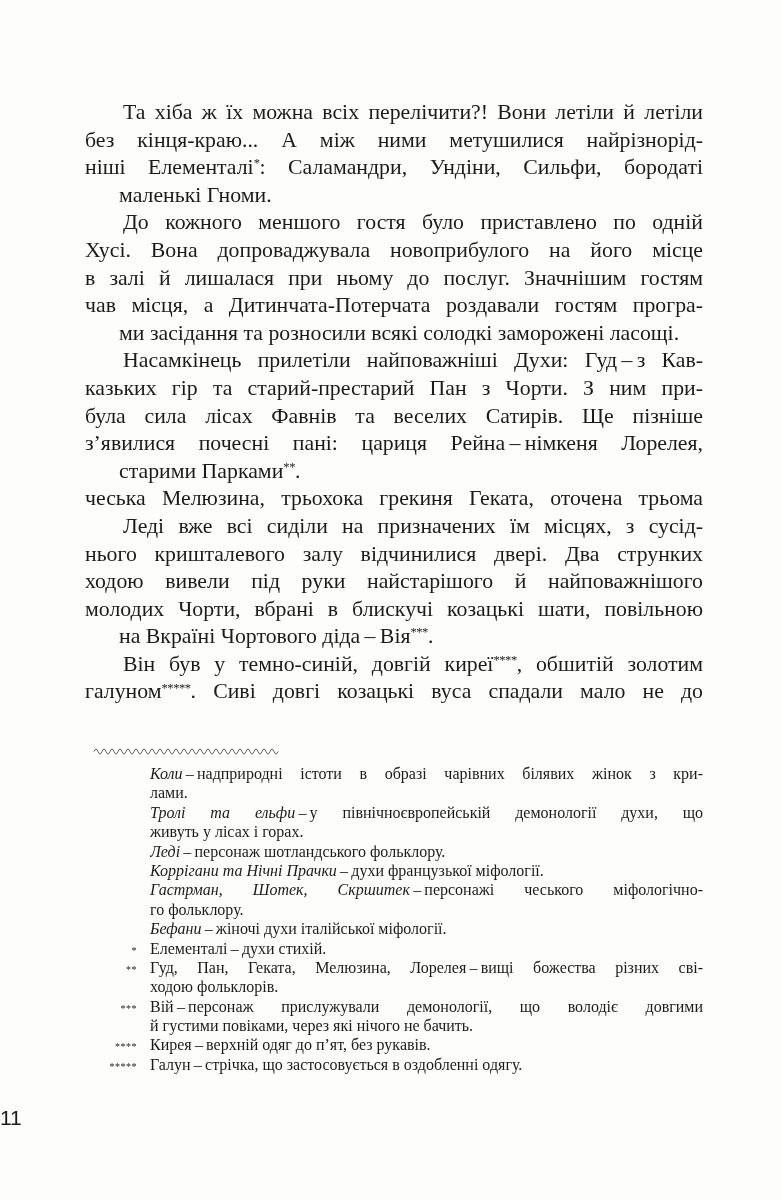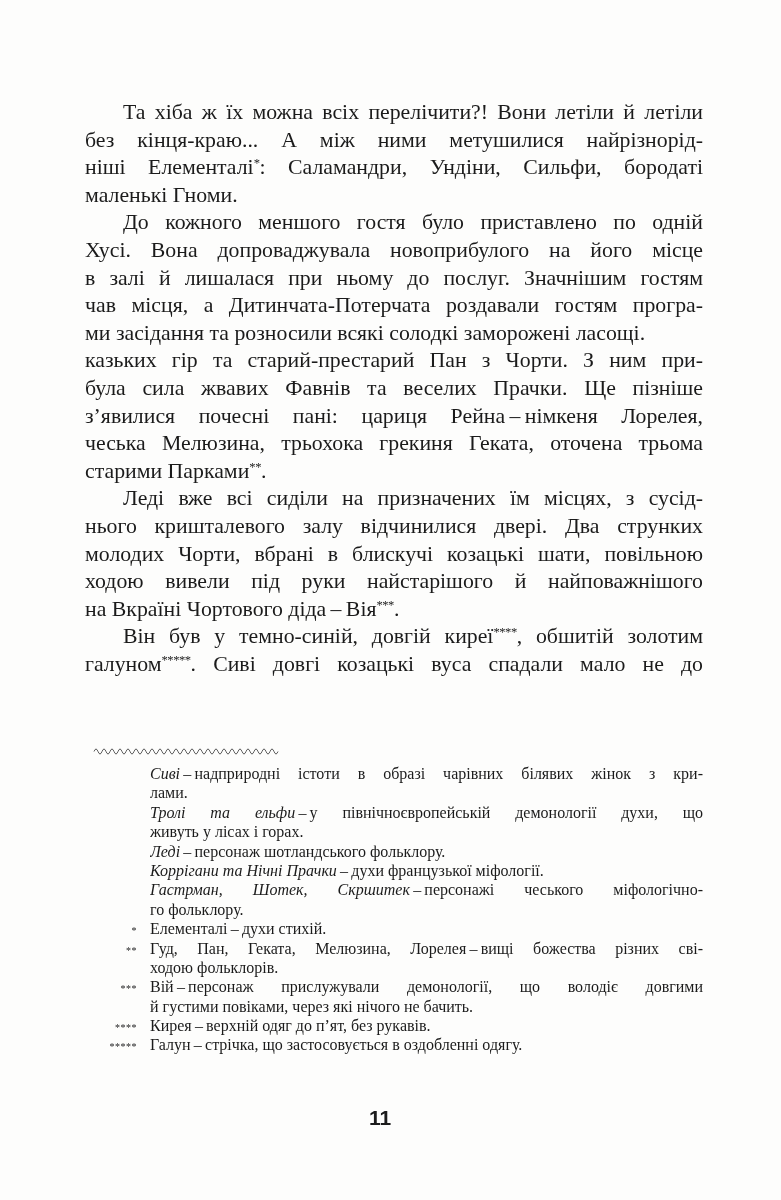--- a/index.html
+++ b/index.html
@@ -21,21 +21,21 @@
     left: 85px; top: 99px; width: 618px;
     font-size: 21.8px;
     line-height: 27.6px;
   }
   .tline {
     text-align: justify;
     text-align-last: justify;
     max-height: 27.6px;
     overflow: hidden;
   }
-  .tline.endline { text-align-last: left; }
+  .tline.endline { text-align-last: left; margin-left: 34px; }
   .tline.first { text-indent: 38px; }
   sup {
     font-size: 58%;
     vertical-align: baseline;
     position: relative;
     top: -0.55em;
     letter-spacing: -0.5px;
   }
   
   .footnote-separator {
@@ -62,23 +62,22 @@
     position: absolute;
     left: 0; top: 2px; width: 52px;
     text-align: right;
     font-size: 10px;
     letter-spacing: 0.5px;
   }
   
   .page-number {
     position: absolute;
     top: 1106px; left: 0; width: 760px;
-    text-align: center;
     font-family: "Liberation Sans", sans-serif;
-    font-weight: bold;
+    font-weight: normal;
     font-size: 21px;
   }
 </style>
 </head>
 <body style="background: rgb(253, 253, 252); color: rgb(27, 27, 27);">
 
 <div class="page">
   <div class="body-text">
       <div>
         <div class="tline first">Та хіба ж їх можна всіх перелічити?! Вони летіли й летіли</div>
@@ -87,59 +86,63 @@
         <div class="tline endline">маленькі Гноми.</div>
       </div>
       <div>
         <div class="tline first">До кожного меншого гостя було приставлено по одній</div>
         <div class="tline">Хусі. Вона допроваджувала новоприбулого на його місце</div>
         <div class="tline">в залі й лишалася при ньому до послуг. Значнішим гостям</div>
         <div class="tline">чав місця, а Дитинчата-Потерчата роздавали гостям програ-</div>
         <div class="tline endline">ми засідання та розносили всякі солодкі заморожені ласощі.</div>
       </div>
       <div>
+        <div class="tline first">Насамкінець прилетіли найповажніші Духи: Гуд – з Кав-</div>
         <div class="tline">казьких гір та старий-престарий Пан з Чорти. З ним при-</div>
-        <div class="tline">була сила жвавих Фавнів та веселих Прачки. Ще пізніше</div>
+        <div class="tline">була сила лісах Фавнів та веселих Сатирів. Ще пізніше</div>
         <div class="tline">з’явилися почесні пані: цариця Рейна – німкеня Лорелея,</div>
+        <div class="tline endline">старими Парками<sup>**</sup>.</div>
         <div class="tline">чеська Мелюзина, трьохока грекиня Геката, оточена трьома</div>
-        <div class="tline endline">старими Парками<sup>**</sup>.</div>
       </div>
       <div>
         <div class="tline first">Леді вже всі сиділи на призначених їм місцях, з сусід-</div>
         <div class="tline">нього кришталевого залу відчинилися двері. Два струнких</div>
+        <div class="tline">ходою вивели під руки найстарішого й найповажнішого</div>
         <div class="tline">молодих Чорти, вбрані в блискучі козацькі шати, повільною</div>
-        <div class="tline">ходою вивели під руки найстарішого й найповажнішого</div>
         <div class="tline endline">на Вкраїні Чортового діда – Вія<sup>***</sup>.</div>
       </div>
       <div>
         <div class="tline first">Він був у темно-синій, довгій киреї<sup>****</sup>, обшитій золотим</div>
         <div class="tline">галуном<sup>*****</sup>. Сиві довгі козацькі вуса спадали мало не до</div>
       </div>
     </div>
   <svg class="footnote-separator" viewBox="0 0 188 9" xmlns="http://www.w3.org/2000/svg">
     <path fill="none" stroke-width="0.9" d="M1 4.5 q 2 -5 4 0 q 2 5 4 0 q 2 -5 4 0 q 2 5 4 0 q 2 -5 4 0 q 2 5 4 0 q 2 -5 4 0 q 2 5 4 0 q 2 -5 4 0 q 2 5 4 0 q 2 -5 4 0 q 2 5 4 0 q 2 -5 4 0 q 2 5 4 0 q 2 -5 4 0 q 2 5 4 0 q 2 -5 4 0 q 2 5 4 0 q 2 -5 4 0 q 2 5 4 0 q 2 -5 4 0 q 2 5 4 0 q 2 -5 4 0 q 2 5 4 0 q 2 -5 4 0 q 2 5 4 0 q 2 -5 4 0 q 2 5 4 0 q 2 -5 4 0 q 2 5 4 0 q 2 -5 4 0 q 2 5 4 0 q 2 -5 4 0 q 2 5 4 0 q 2 -5 4 0 q 2 5 4 0 q 2 -5 4 0 q 2 5 4 0 q 2 -5 4 0 q 2 5 4 0 q 2 -5 4 0 q 2 5 4 0 q 2 -5 4 0 q 2 5 4 0 q 2 -5 4 0 q 2 5 4 0" stroke="#4a4a4a"></path>
   </svg>
   <div class="footnotes">
       <div class="fn-item">
-        <div class="fn-line"><i>Сиві</i> – надприродні істоти в образі чарівних білявих жінок з кри-</div>
+        <div class="fn-line"><i>Коли</i> – надприродні істоти в образі чарівних білявих жінок з кри-</div>
         <div class="fn-line endline">лами.</div>
       </div>
       <div class="fn-item">
         <div class="fn-line"><i>Тролі та ельфи</i> – у північноєвропейській демонології духи, що</div>
         <div class="fn-line endline">живуть у лісах і горах.</div>
       </div>
       <div class="fn-item">
         <div class="fn-line endline"><i>Леді</i> – персонаж шотландського фольклору.</div>
       </div>
       <div class="fn-item">
         <div class="fn-line endline"><i>Коррігани та Нічні Прачки</i> – духи французької міфології.</div>
       </div>
       <div class="fn-item">
         <div class="fn-line"><i>Гастрман, Шотек, Скршитек</i> – персонажі чеського міфологічно-</div>
         <div class="fn-line endline">го фольклору.</div>
+      </div>
+      <div class="fn-item">
+        <div class="fn-line endline"><i>Бефани</i> – жіночі духи італійської міфології.</div>
       </div>
       <div class="fn-item">
         <span class="fn-marker">*</span>
         <div class="fn-line endline">Елементалі – духи стихій.</div>
       </div>
       <div class="fn-item">
         <span class="fn-marker">**</span>
         <div class="fn-line">Гуд, Пан, Геката, Мелюзина, Лорелея – вищі божества різних сві-</div>
         <div class="fn-line endline">ходою фольклорів.</div>
       </div>

